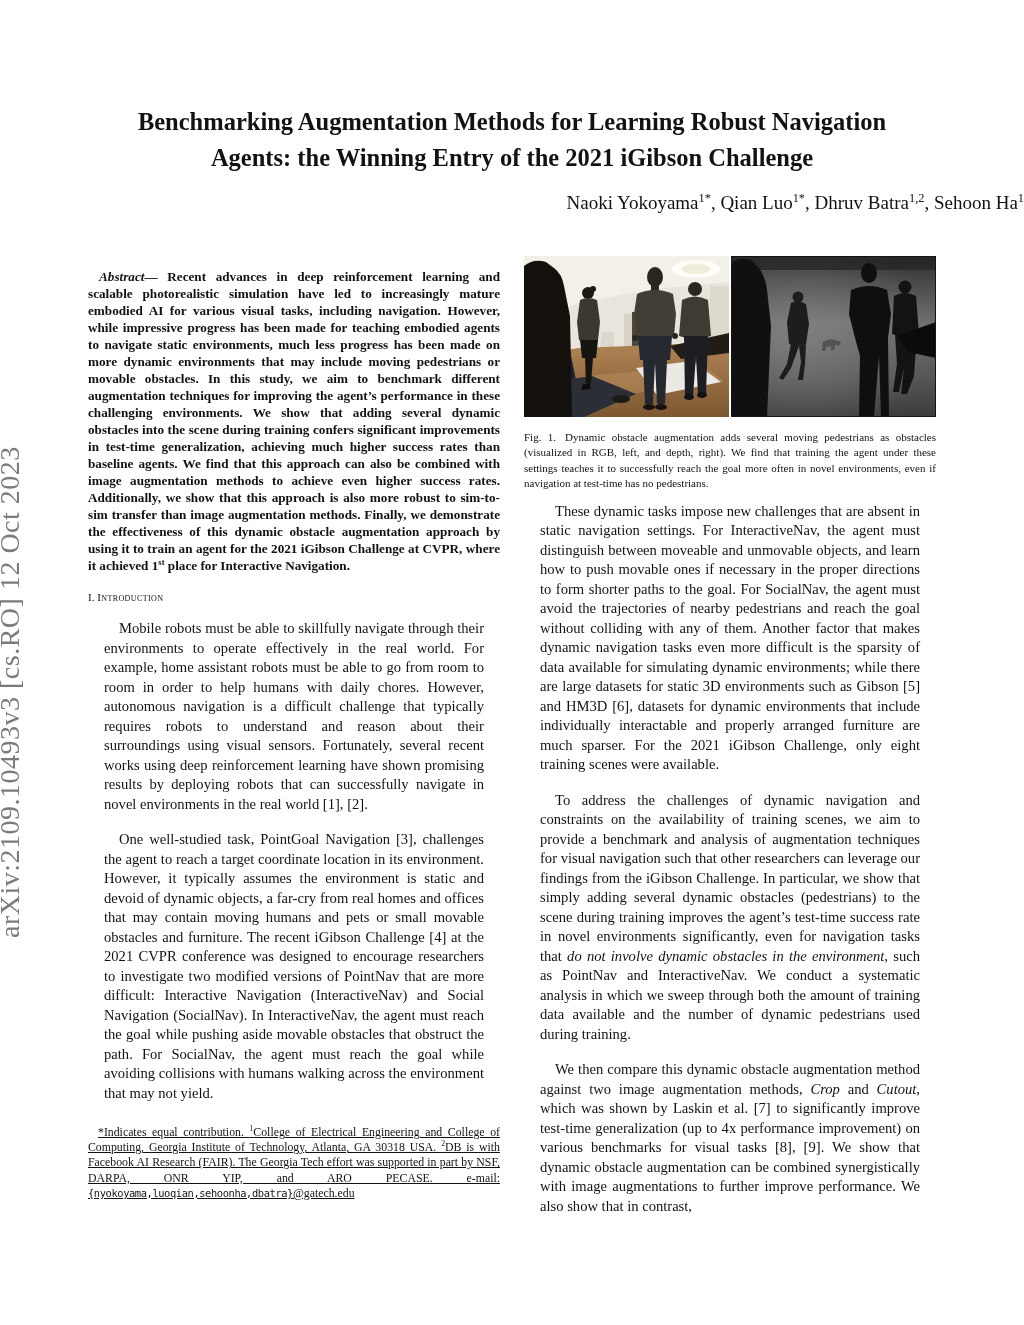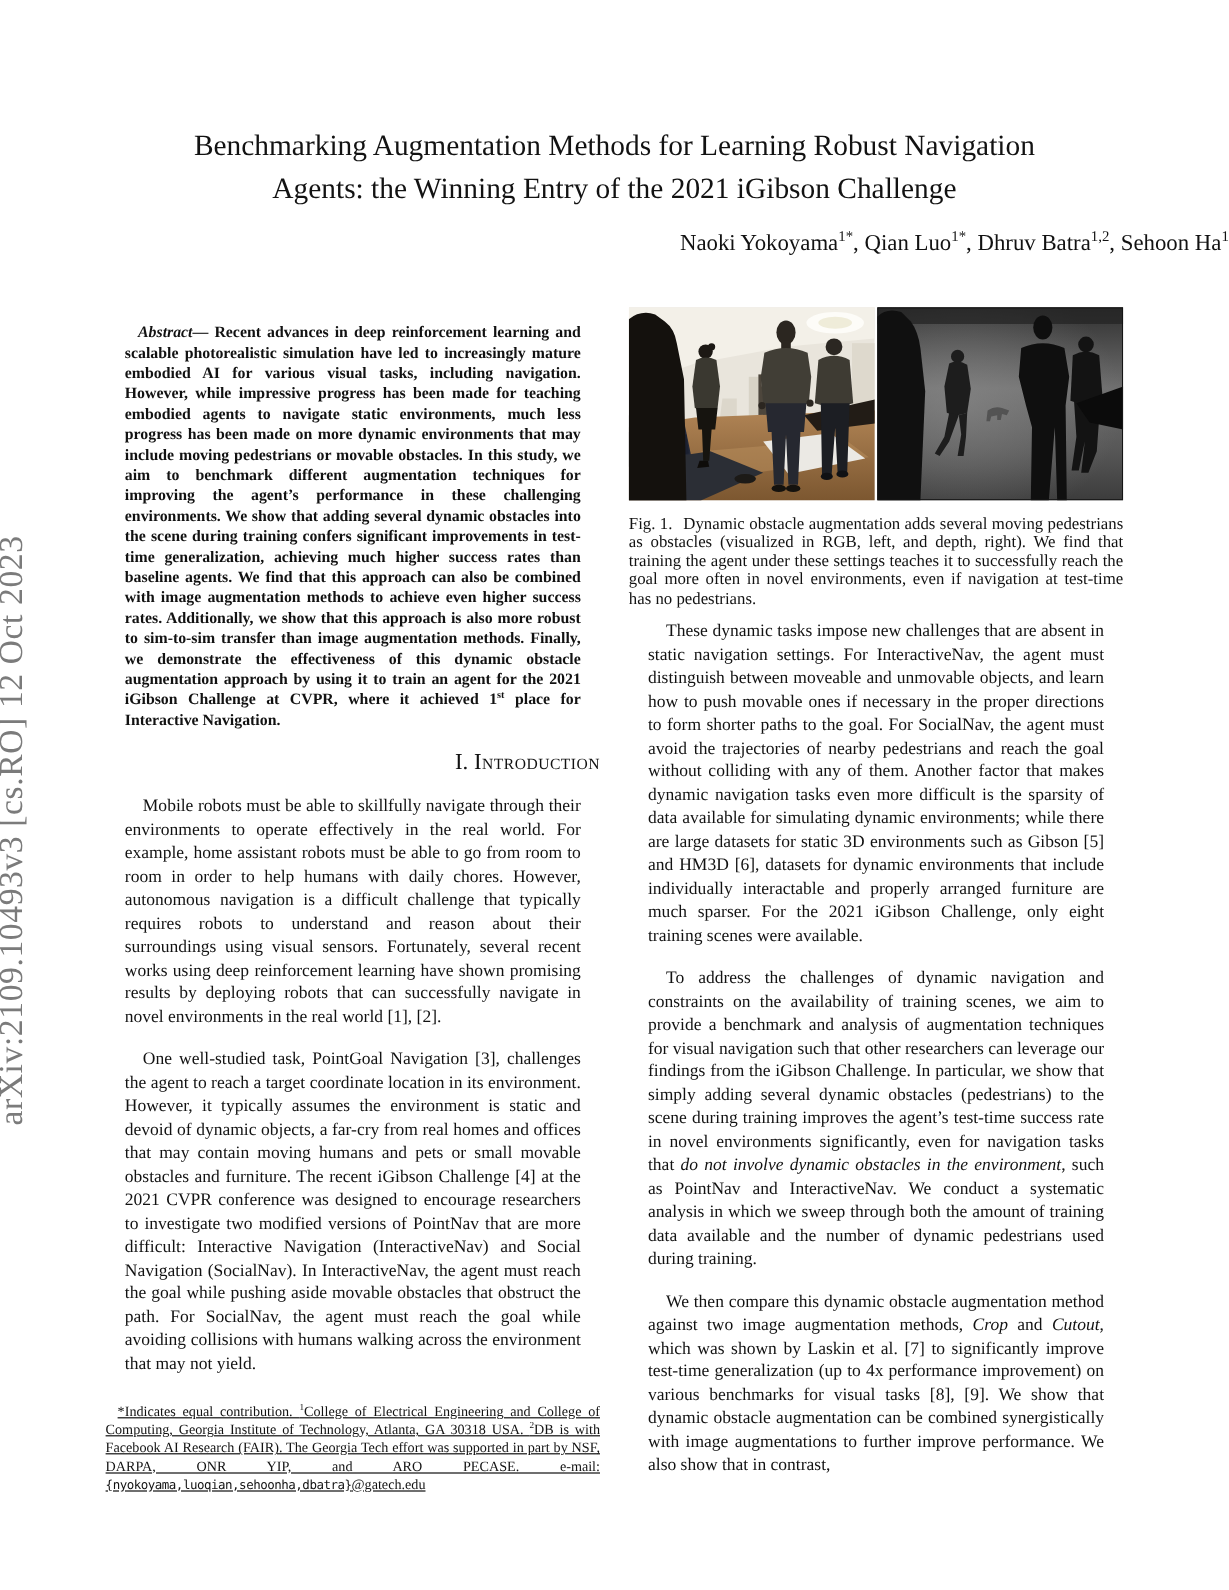--- a/index.html
+++ b/index.html
@@ -13,37 +13,37 @@
   .tt{font-family:"DejaVu Sans Mono", monospace;font-size:10.4px;letter-spacing:-0.4px;}
 
   
   .arxiv-strip{position:absolute;left:26px;top:938px;width:0;height:0;}
   .arxiv-strip span{
     position:absolute;bottom:0;left:0;display:block;white-space:nowrap;
     transform:rotate(-90deg);transform-origin:bottom left;
     font-size:28px;color:#7b7b7b;letter-spacing:0.5px;
   }
 
-  .title{margin:104px 60px 0;text-align:center;font-size:24.5px;font-weight:normal;line-height:36px;}
+  .title{margin:104px 60px 0;text-align:center;font-size:24.5px;font-weight:bold;line-height:36px;}
   .authors{text-align:right;margin-top:16px;font-size:19px;}
 
   .columns{display:flex;margin:42px 88px 0;gap:24px;align-items:flex-start;}
   .col{width:412px;text-align:justify;text-justify:inter-word;}
 
-  .abstract{font-weight:bold;font-size:13.2px;line-height:17px;text-indent:11px;margin:12px 16px 0;}
-  .section-heading{text-align:right;font-size:19px;margin:17px 0 11px;font-weight:normal;}
+  .abstract{font-weight:bold;font-size:13.2px;line-height:17px;text-indent:11px;margin:12px 0 0;}
+  .section-heading{text-align:left;font-size:11px;margin:17px 0 11px;font-weight:normal;}
   .section-heading .sc{font-variant:small-caps;letter-spacing:0.4px;}
   p.body{font-size:14.6px;line-height:19.5px;margin:16px;text-indent:15px;}
   p.body + p.body{margin-top:1px;}
 
   .footnote{font-size:11.8px;line-height:15.2px;margin-top:22px;text-indent:10px;text-decoration:underline;}
 
   .figure-row{display:flex;gap:2px;}
   .figure-row svg{display:block;}
-  .fig-caption{font-size:14px;line-height:15.4px;margin-top:13px;}
+  .fig-caption{font-size:11px;line-height:15.4px;margin-top:13px;}
   .cap-label{margin-right:9px;}
 </style>
 </head>
 <body>
 
 <div class="arxiv-strip">
   <span>arXiv:2109.10493v3 [cs.RO] 12 Oct 2023</span>
 </div>
 
 <h1 class="title">

